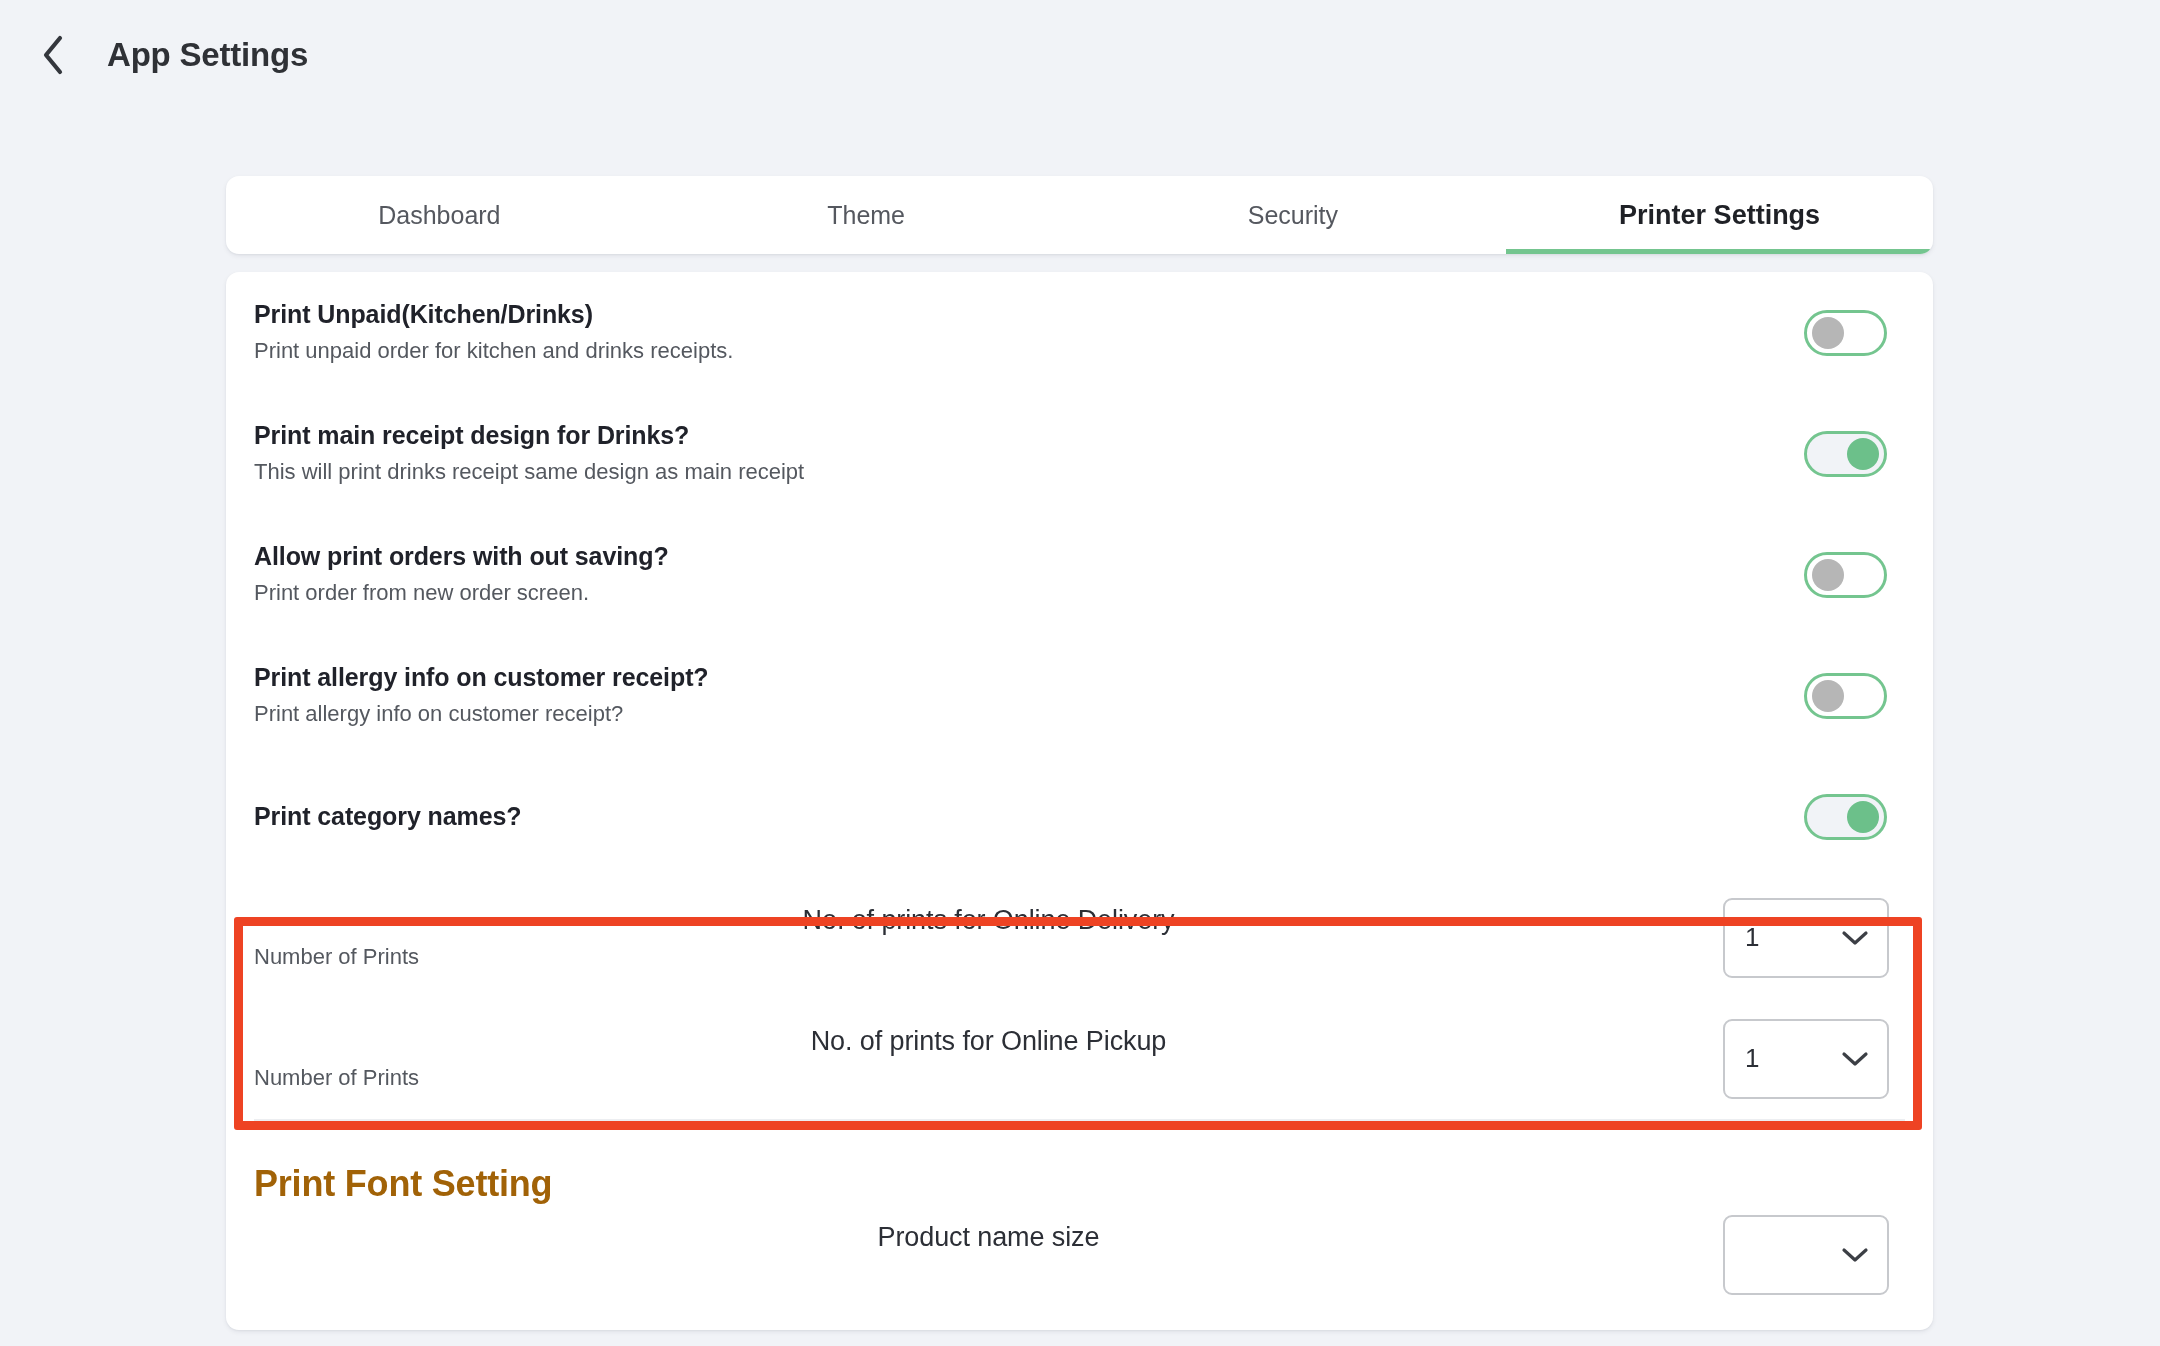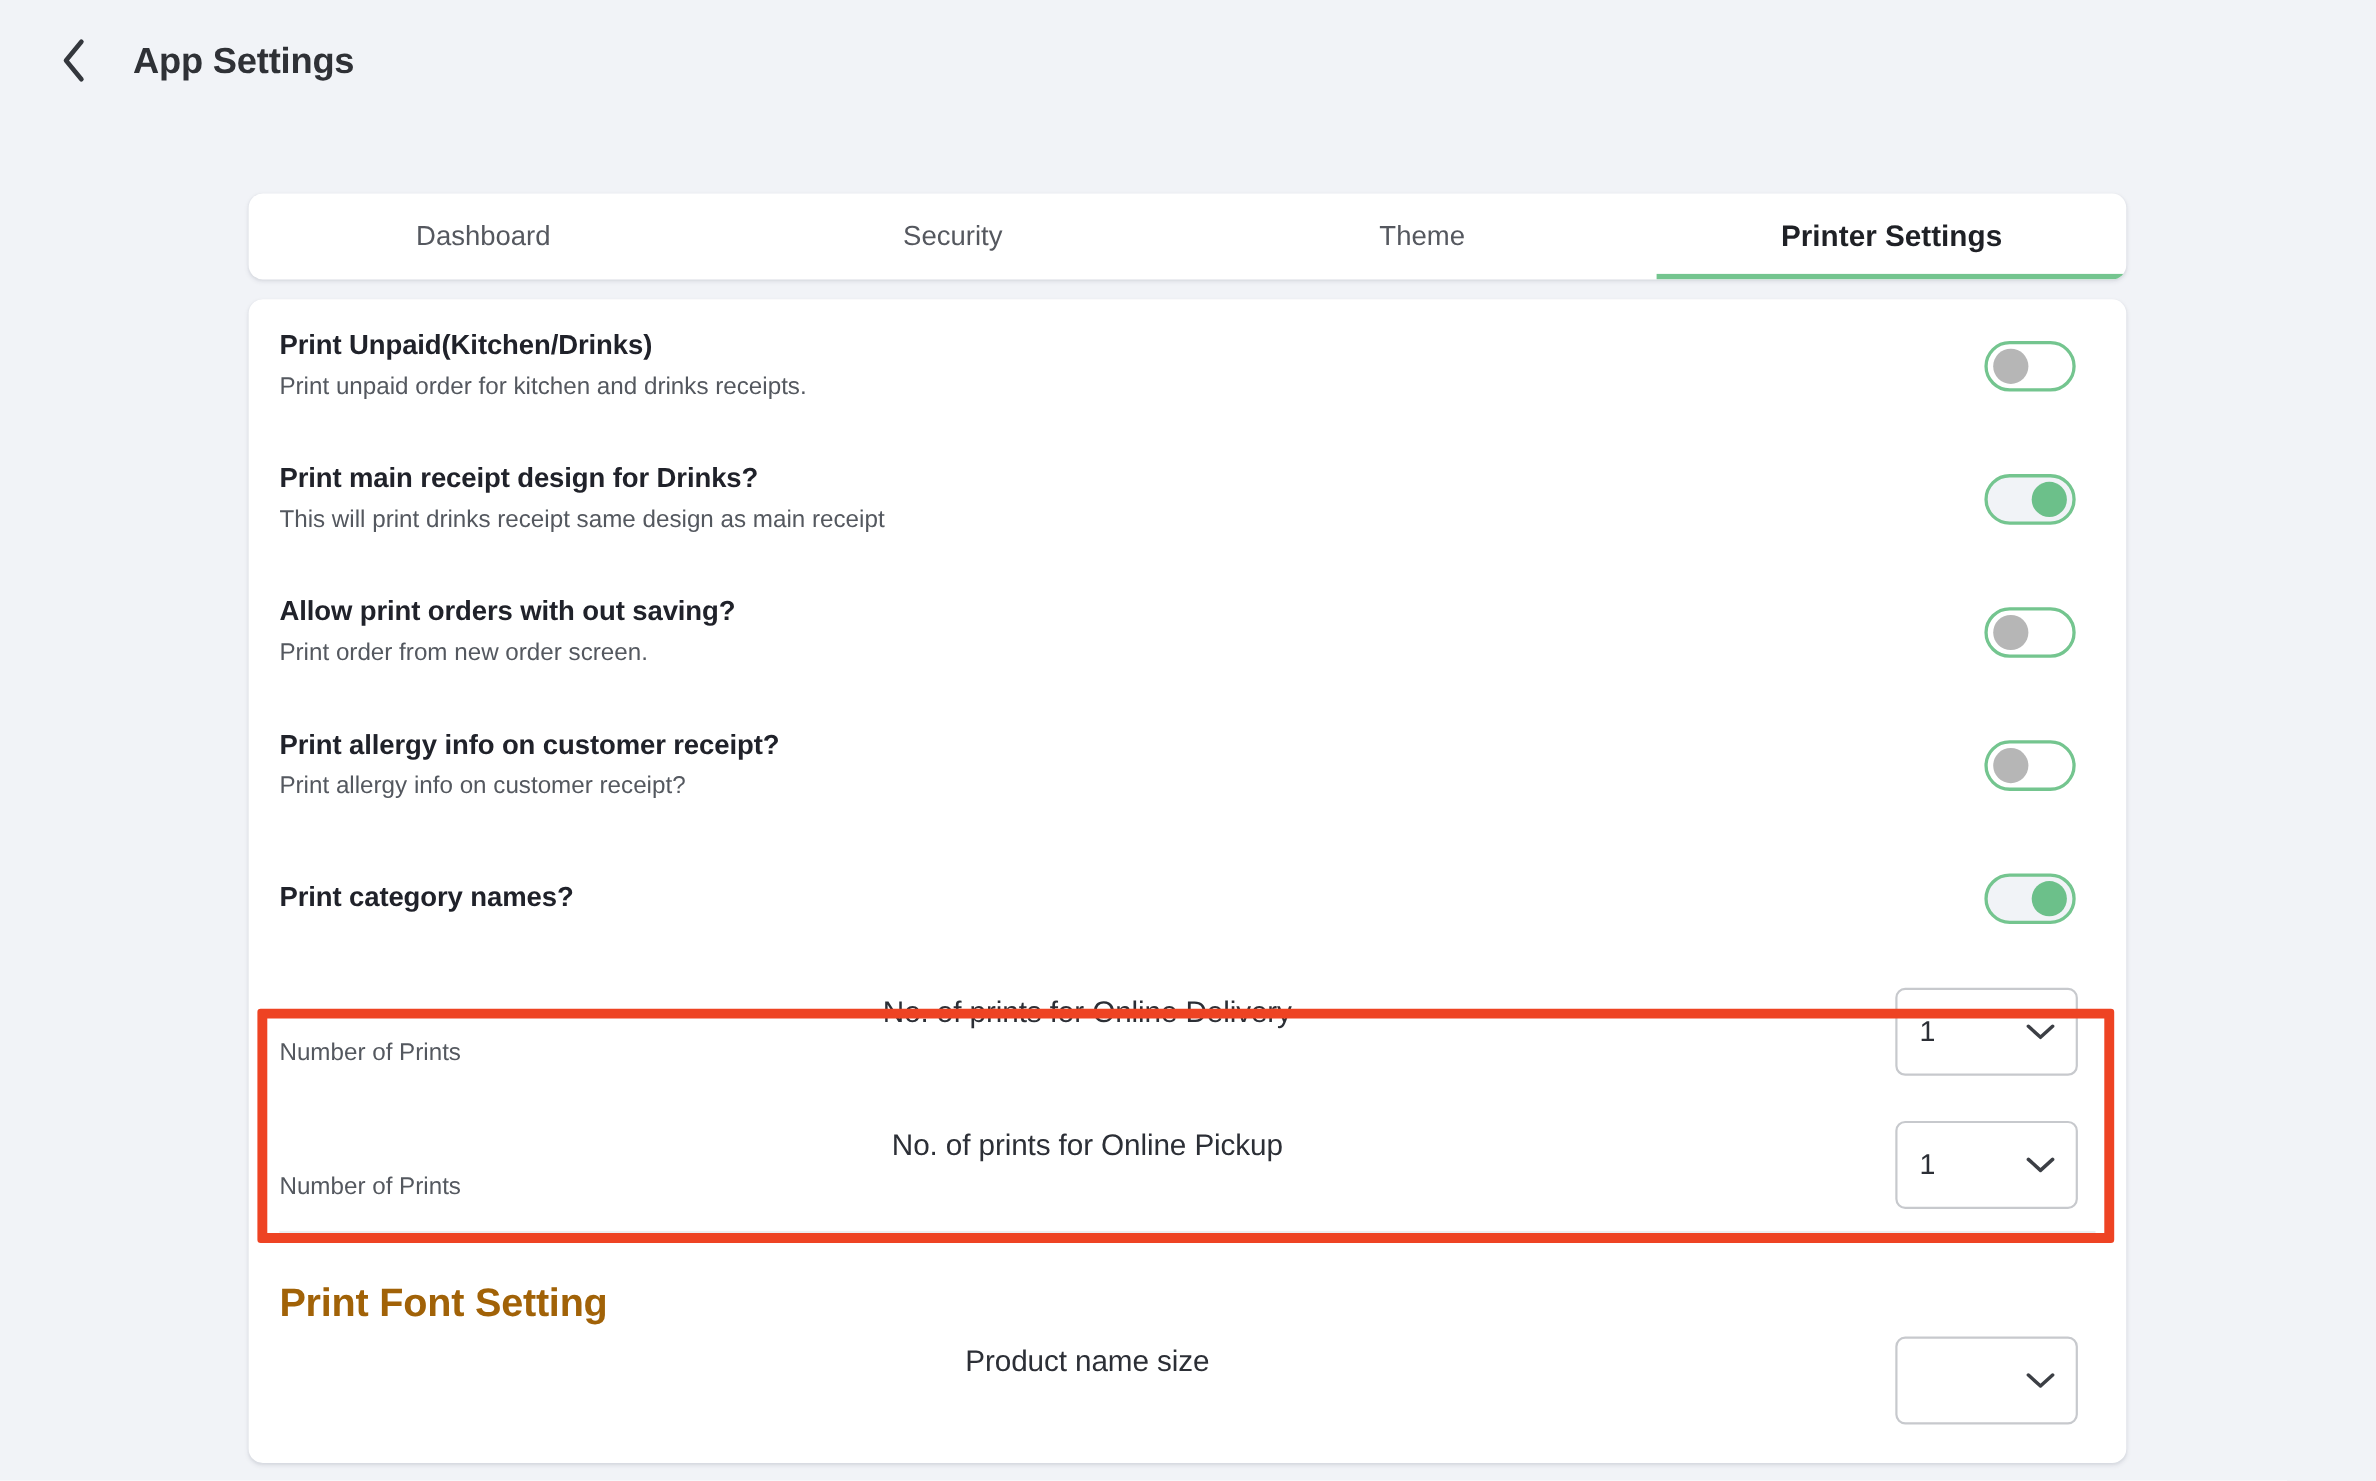--- a/index.html
+++ b/index.html
@@ -14,21 +14,21 @@
     overflow: hidden;
     position: relative;
     -webkit-font-smoothing: antialiased;
   }
 
   
   .topbar {
     height: 110px;
     display: flex;
     align-items: center;
-    padding-left: 40px;
+    padding-left: 26px;
     box-sizing: border-box;
   }
   .back-btn {
     width: 54px;
     height: 54px;
     display: flex;
     align-items: center;
     justify-content: center;
     cursor: pointer;
     border: none;
@@ -238,24 +238,24 @@
     </span>
   </button>
   <div class="page-title">App Settings</div>
 </div>
 
 <div class="card tabs-card">
   <button class="tab">
     <span>Dashboard</span>
   </button>
   <button class="tab">
+    <span>Theme</span>
+  </button>
+  <button class="tab">
     <span>Security</span>
-  </button>
-  <button class="tab">
-    <span>Theme</span>
   </button>
   <button class="tab active">
     <span>Printer Settings</span>
   </button>
 </div>
 
 <div class="card settings-card">
   <div class="settings-inner">
 
     <div class="row">

